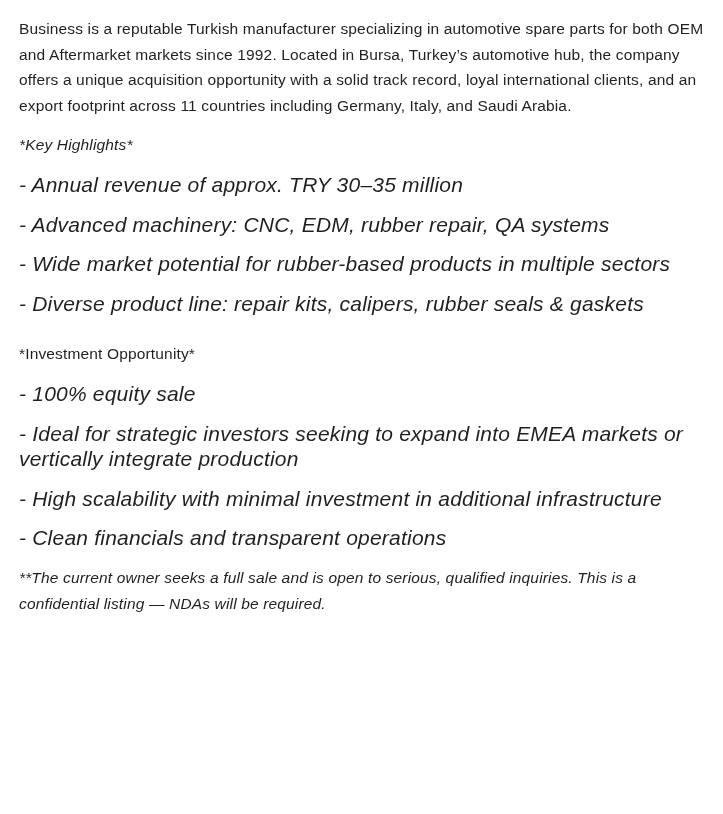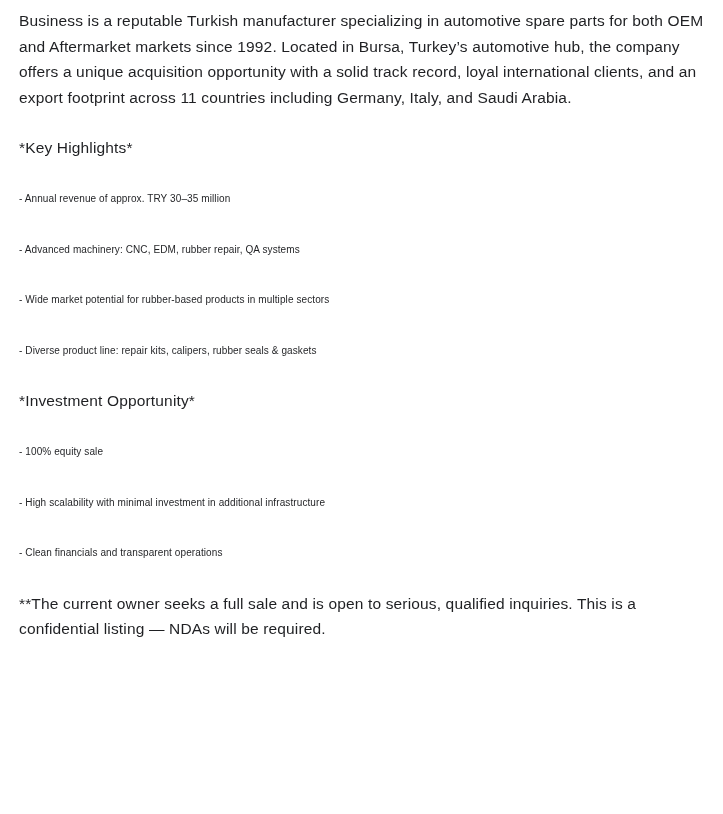--- a/index.html
+++ b/index.html
@@ -10,38 +10,39 @@
     width: 723px;
     height: 814px;
     background: #ffffff;
     font-family: "Liberation Sans", sans-serif;
     color: #1f2023;
     overflow: hidden;
   }
   .doc {
     box-sizing: border-box;
     width: 723px;
-    padding: 8px 18px 0 19px;
+    padding: 16px 18px 0 19px;
   }
   .para {
     font-size: 15.5px;
     line-height: 25.6px;
     color: #1f2023;
     margin: 0 0 0 0;
     letter-spacing: 0.01em;
     font-weight: 400;
   }
   .para + .para {
-    margin-top: 25px;
+    margin-top: 14px;
+    font-style: italic;
   }
   .spacer-block {
     height: 25px;
   }
   .bullet-line {
-    font-size: 10px;
+    font-size: 21px;
     line-height: 25.6px;
     color: #1f2023;
     letter-spacing: 0.01em;
   }
   .emph {
     font-size: 15.5px;
     line-height: 25.6px;
     color: #1f2023;
     letter-spacing: 0.01em;
   }
@@ -58,18 +59,19 @@
   <p class="para bullet-line">- Annual revenue of approx. TRY 30–35 million</p>
   <p class="para bullet-line">- Advanced machinery: CNC, EDM, rubber repair, QA systems</p>
   <p class="para bullet-line">- Wide market potential for rubber-based products in multiple sectors</p>
   <p class="para bullet-line">- Diverse product line: repair kits, calipers, rubber seals &amp; gaskets</p>
 
   <div class="spacer-block"></div>
 
   <p class="para emph">*Investment Opportunity*</p>
 
   <p class="para bullet-line">- 100% equity sale</p>
+  <p class="para bullet-line">- Ideal for strategic investors seeking to expand into EMEA markets or vertically integrate production</p>
   <p class="para bullet-line">- High scalability with minimal investment in additional infrastructure</p>
   <p class="para bullet-line">- Clean financials and transparent operations</p>
 
   <p class="para">**The current owner seeks a full sale and is open to serious, qualified inquiries. This is a confidential listing — NDAs will be required.</p>
 
 </div>
 
 </body></html>

